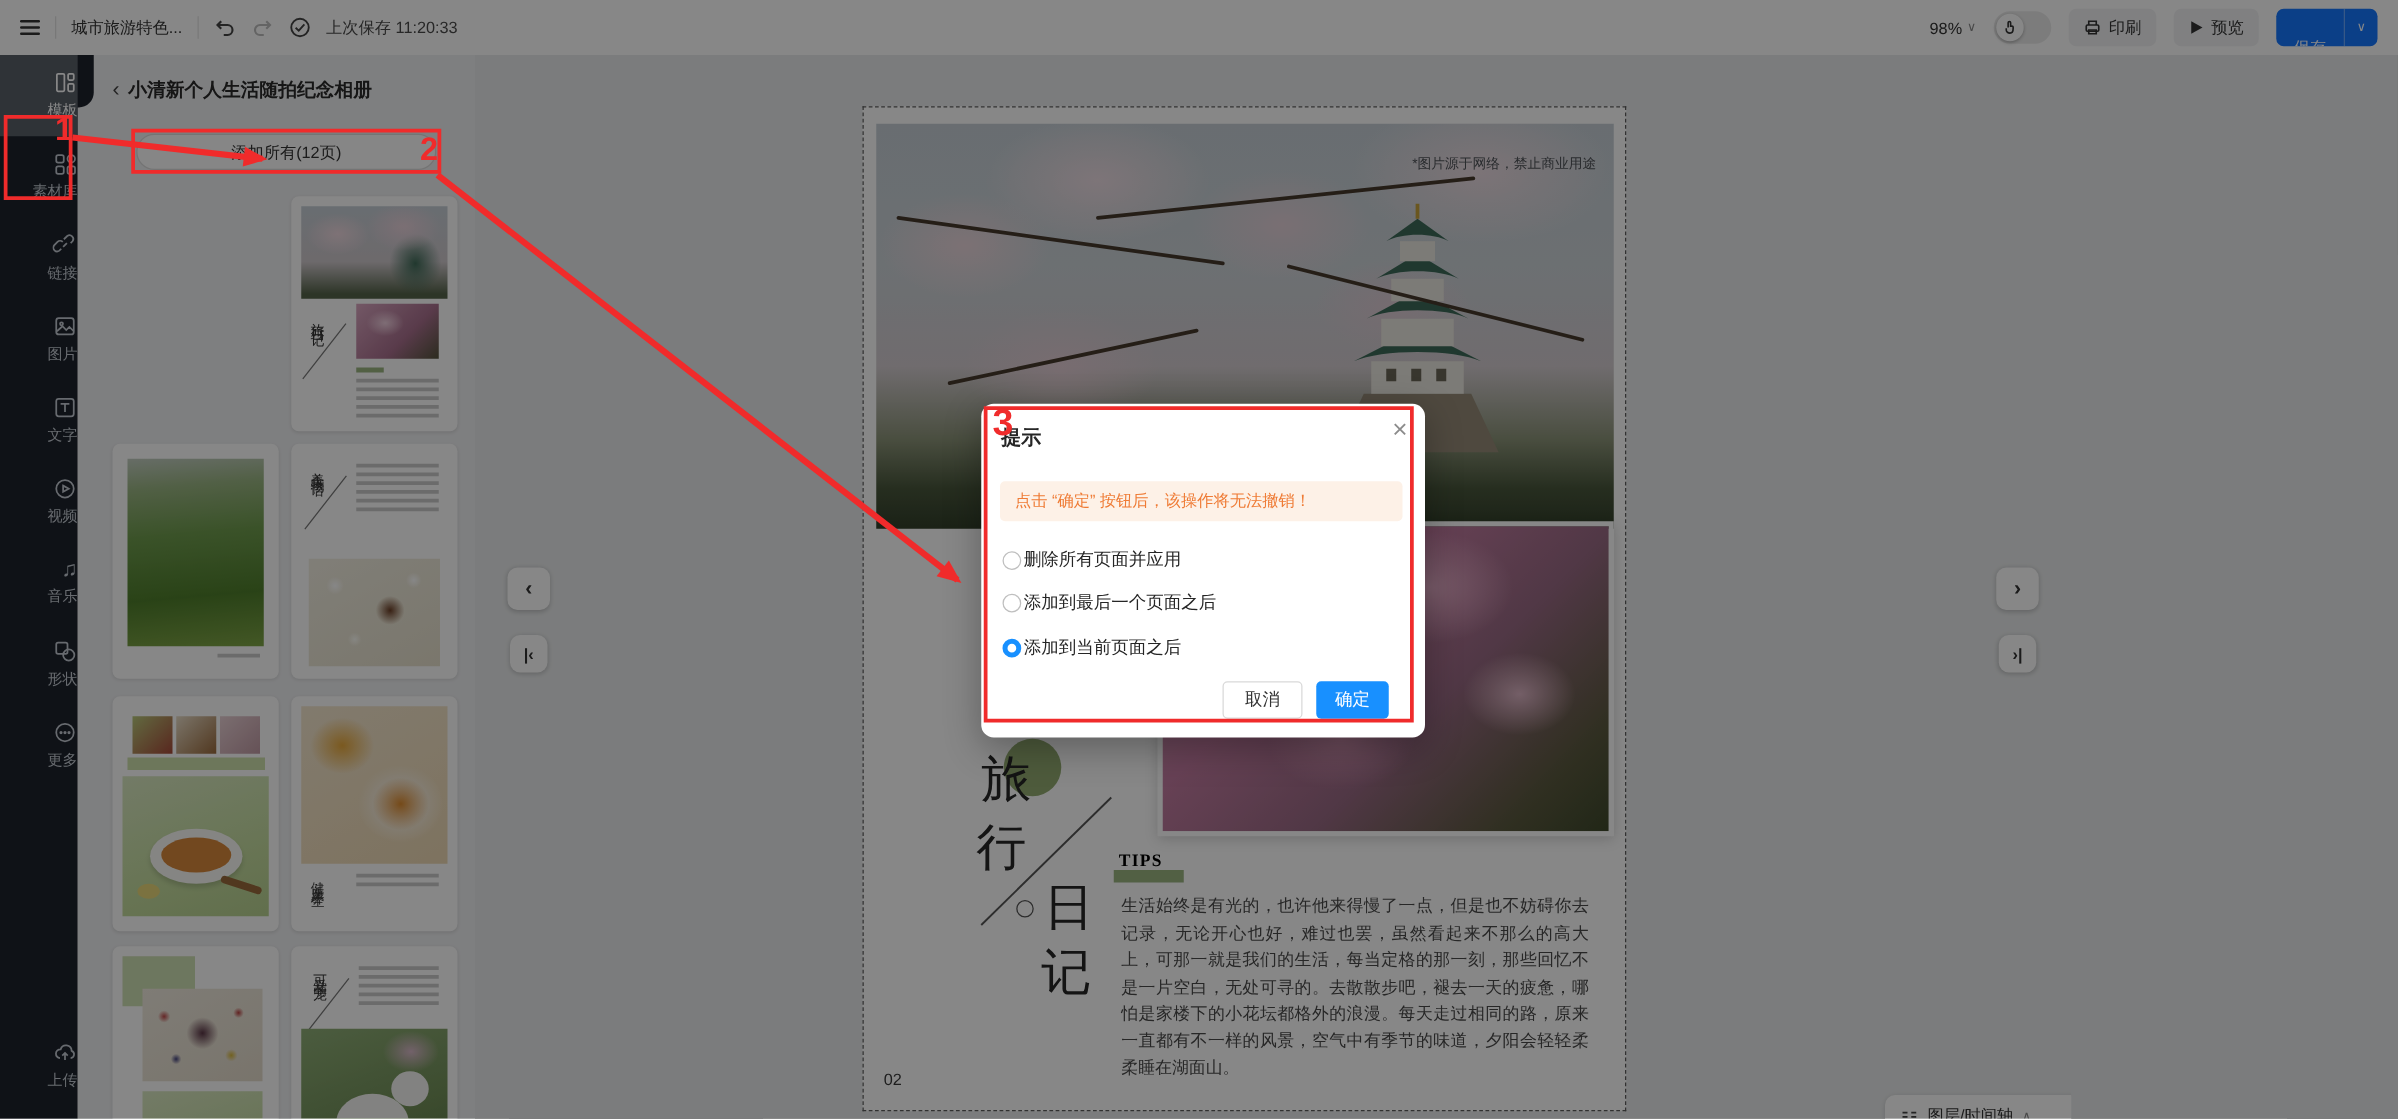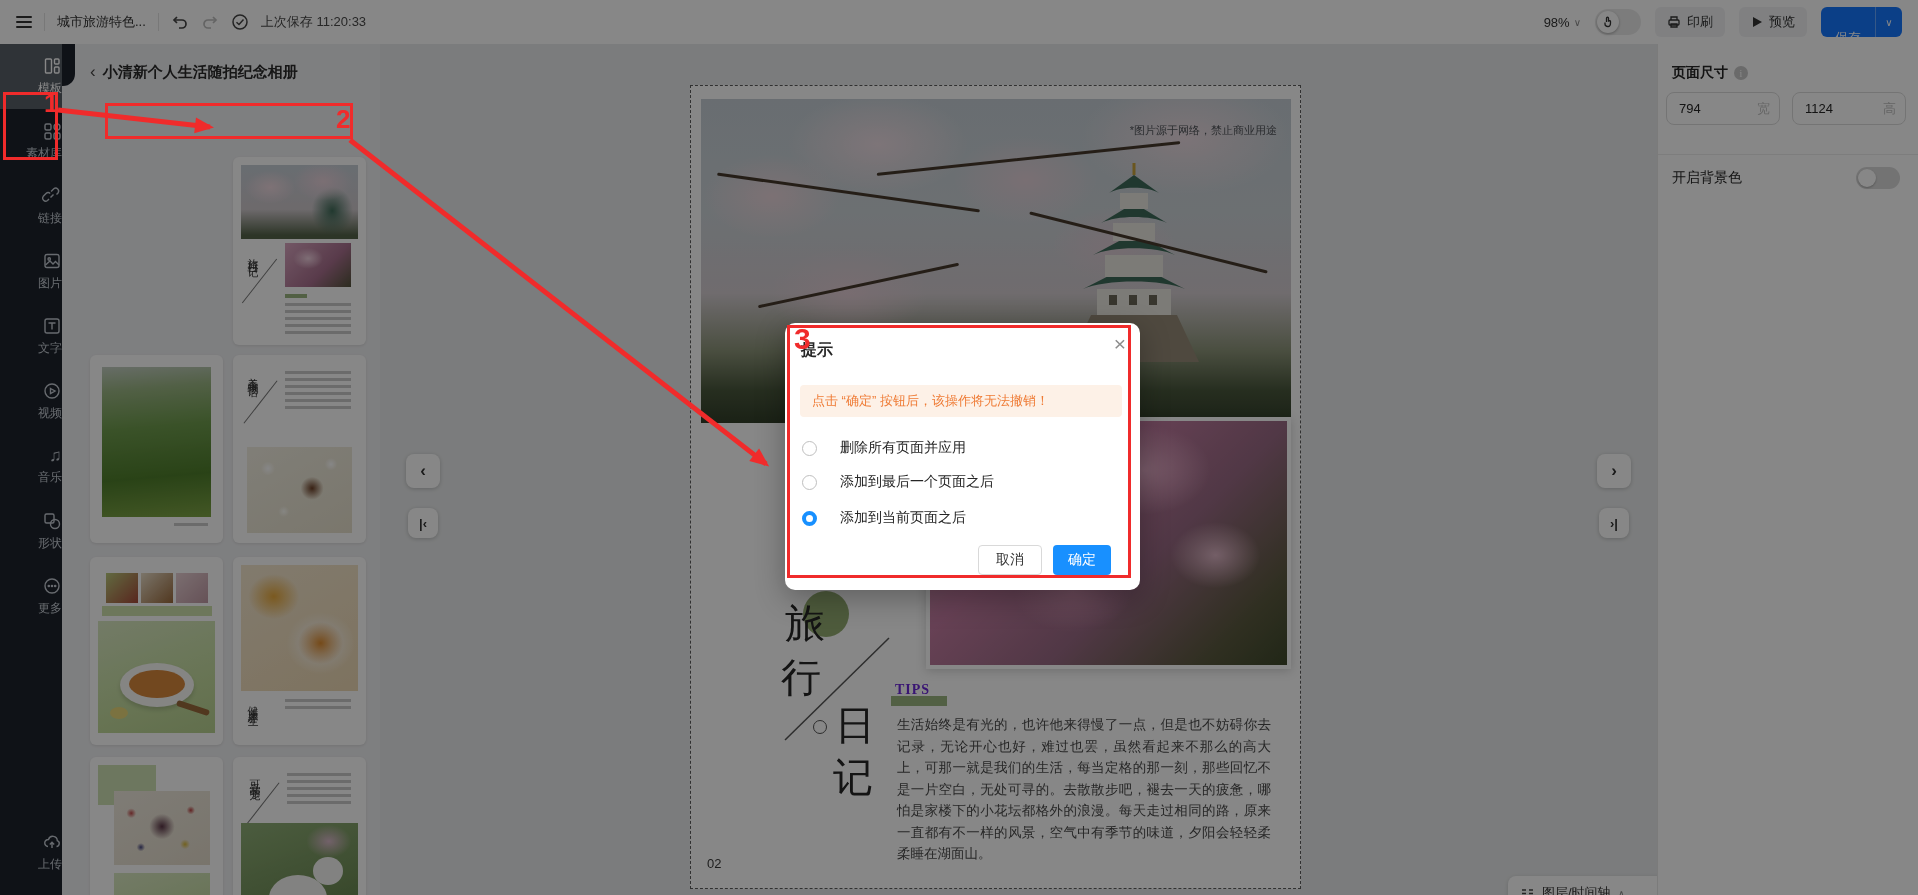--- a/index.html
+++ b/index.html
@@ -128,21 +128,21 @@
       radial-gradient(92px 62px at 60% 20%,rgba(231,176,202,.9),rgba(231,176,202,0) 72%),
       radial-gradient(62px 46px at 80% 55%,rgba(238,196,214,.82),rgba(238,196,214,0) 72%),
       radial-gradient(82px 56px at 40% 70%,rgba(214,150,180,.8),rgba(214,150,180,0) 72%),
       linear-gradient(135deg,#d9a6c0 0%,#c27ba0 35%,#996a84 60%,#5c5a40 85%,#3f4a2c 100%);}
   .gcircle{position:absolute;left:112px;top:505px;width:46px;height:46px;border-radius:50%;background:#94ad72;}
   .pchar{position:absolute;font-family:"Liberation Serif","DejaVu Serif",serif;font-size:40px;color:#262626;}
   .ch1{left:94px;top:510px}.ch2{left:90px;top:564px}.ch3{left:144px;top:612px}.ch4{left:142px;top:664px}
   .slash-svg{position:absolute;left:88px;top:546px;}
   .ocircle{position:absolute;left:122px;top:634px;width:14px;height:14px;border:1.5px solid #555;border-radius:50%;box-sizing:border-box;}
   .tips-bar{position:absolute;left:200px;top:610px;width:56px;height:10px;background:#9cb581;}
-  .tips-txt{position:absolute;left:204px;top:596px;font-family:"Liberation Serif","DejaVu Serif",serif;font-weight:bold;font-size:14px;letter-spacing:1px;color:#6d28d9;}
+  .tips-txt{position:absolute;left:204px;top:596px;font-family:"Liberation Serif","DejaVu Serif",serif;font-weight:bold;font-size:14px;letter-spacing:1px;color:#000000;}
   .para{position:absolute;left:206px;top:628px;width:374px;font-size:13.5px;line-height:21.5px;color:#4a4a4a;text-align:justify;}
   .pagenum{position:absolute;left:16px;top:770px;font-size:13px;color:#3a3a3a;}
   .navbtn{position:absolute;background:#fff;border-radius:8px;box-shadow:0 1px 4px rgba(0,0,0,.2);display:flex;align-items:center;justify-content:center;color:#333;font-size:17px;font-weight:bold;}
   .nav-prev{left:26px;top:410px;width:34px;height:34px;}
   .nav-first{left:28px;top:464px;width:30px;height:30px;font-size:13px;}
   .nav-next{left:1217px;top:410px;width:34px;height:34px;}
   .nav-last{left:1219px;top:464px;width:30px;height:30px;font-size:13px;}
   .layers-pill{position:absolute;left:1128px;top:832px;width:170px;height:34px;background:#fff;border-radius:8px;display:flex;align-items:center;gap:7px;padding:0 12px;font-size:13px;color:#333;box-shadow:0 1px 4px rgba(0,0,0,.15);box-sizing:border-box;}
   .layers-pill svg{stroke:#444;fill:none;stroke-width:1.4;}
 
@@ -158,21 +158,21 @@
   .rp-bg-label{position:absolute;left:14px;top:125px;font-size:14px;color:#262626;}
   .toggle{position:absolute;left:198px;top:123px;width:44px;height:22px;border-radius:11px;background:#d9d9d9;}
   .toggle .knob{position:absolute;left:2px;top:2px;width:18px;height:18px;border-radius:50%;background:#fff;box-shadow:0 1px 2px rgba(0,0,0,.25);}
 
   
   .overlay{position:absolute;inset:0;background:rgba(0,0,0,.47);z-index:50;}
   .modal{position:absolute;left:785px;top:323px;width:355px;height:267px;background:#fff;border-radius:10px;z-index:100;box-shadow:0 8px 30px rgba(0,0,0,.3);}
   .m-title{position:absolute;left:16px;top:17px;font-size:16px;font-weight:bold;color:#262626;}
   .m-close{position:absolute;right:14px;top:10px;font-size:21px;color:#8c8c8c;line-height:21px;}
   .m-warn{position:absolute;left:15px;top:62px;right:18px;height:32px;background:#fdf1e7;border-radius:4px;color:#ef7b35;font-size:13px;line-height:32px;padding-left:12px;white-space:nowrap;overflow:hidden;}
-  .m-opt{position:absolute;left:17px;display:flex;align-items:center;gap:23px;font-size:14px;color:#262626;}
+  .m-opt{position:absolute;left:17px;display:flex;align-items:center;gap:2px;font-size:14px;color:#262626;}
   .o1{top:116px}.o2{top:150px}.o3{top:186px}
   .rdot{width:15px;height:15px;border-radius:50%;border:1px solid #bfbfbf;background:#fff;box-sizing:border-box;flex:none;}
   .rdot.sel{border:4.5px solid #1890ff;}
   .m-cancel{position:absolute;left:193px;top:222px;width:64px;height:30px;background:#fff;border:1px solid #d9d9d9;border-radius:4px;font-size:14px;color:#333;display:flex;align-items:center;justify-content:center;box-sizing:border-box;}
   .m-ok{position:absolute;left:268px;top:222px;width:58px;height:30px;background:#1890ff;border-radius:4px;font-size:14px;color:#fff;display:flex;align-items:center;justify-content:center;}
 
   
   .ann{position:absolute;z-index:200;}
   .ann-box{border:3px solid #f02b2b;box-sizing:border-box;}
   .ann-num{color:#f02b2b;font-weight:bold;font-family:"Liberation Sans",sans-serif;}
@@ -331,20 +331,21 @@
       <span data-interactable="false">上传</span>
     </div>
   </nav>
   <div class="sb-nub" data-interactable="false"></div>
 
   <aside class="panel" data-interactable="false">
     <div class="panel-head" data-interactable="true">
       <span class="back-ic" data-interactable="false">‹</span>
       <span data-interactable="false">小清新个人生活随拍纪念相册</span>
     </div>
+    <button class="add-all" data-interactable="true" style="font-family:inherit;">添加所有(12页)</button>
 
 
     <div class="tcard c1" data-interactable="true">
       <div class="t2-photo" data-interactable="false"></div>
       <div class="t2-slash" data-interactable="false"></div>
       <div class="vtitle t2-vtitle" data-interactable="false">旅行日记</div>
       <div class="t2-minipic" data-interactable="false"></div>
       <div class="t2-tips" data-interactable="false"></div>
       <div class="glines t2-lines" data-interactable="false">
           <i></i>
@@ -477,39 +478,20 @@
 
     <div class="layers-pill" data-interactable="true">
       <svg width="15" height="15" viewBox="0 0 15 15" data-interactable="false">
           <path d="M2 4 h4 M2 7.5 h4 M2 11 h4 M9 4 h4 M9 7.5 h4 M9 11 h4"></path>
         </svg>
       <span data-interactable="false">图层/时间轴</span>
       <span class="caret" data-interactable="false">∧</span>
     </div>
   </main>
 
-  <aside class="rightpanel" data-interactable="false">
-    <div class="rp-title" data-interactable="false">
-      <span>页面尺寸</span>
-      <span class="info-ic" data-interactable="true">i</span>
-    </div>
-    <div class="size-box sb-w" data-interactable="false">
-      <input data-interactable="true" value="794" style="">
-      <span class="unit" data-interactable="false">宽</span>
-    </div>
-    <div class="size-box sb-h" data-interactable="false">
-      <input data-interactable="true" value="1124" style="">
-      <span class="unit" data-interactable="false">高</span>
-    </div>
-    <div class="rp-divider" data-interactable="false"></div>
-    <div class="rp-bg-label" data-interactable="false">开启背景色</div>
-    <div class="toggle" data-interactable="true">
-        <div class="knob" data-interactable="false"></div>
-      </div>
-  </aside>
 
   <div class="overlay" data-interactable="false"></div>
 
   <div class="modal" data-interactable="false">
     <div class="m-title" data-interactable="false">提示</div>
     <div class="m-close" data-interactable="true">×</div>
     <div class="m-warn" data-interactable="false">点击 “确定” 按钮后，该操作将无法撤销！</div>
     <label class="m-opt o1" data-interactable="true">
       <span class="rdot" data-interactable="false"></span>
       <span data-interactable="false">删除所有页面并应用</span>

